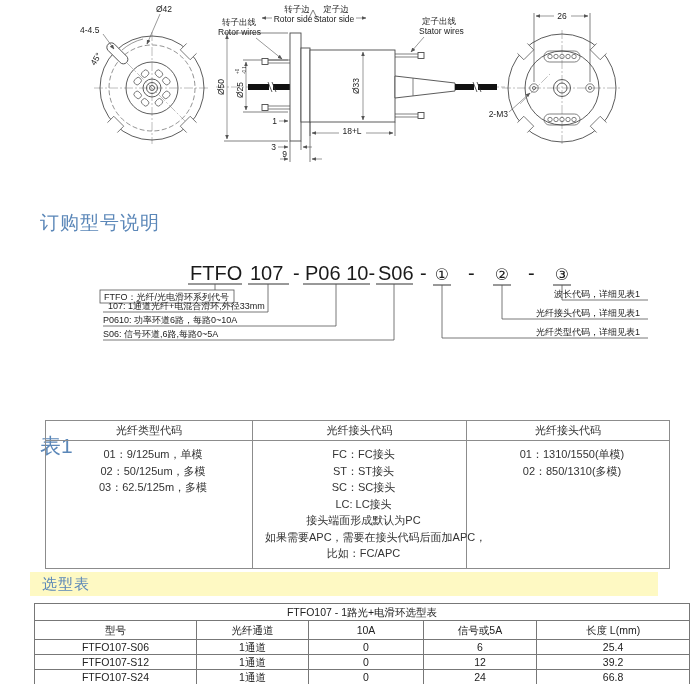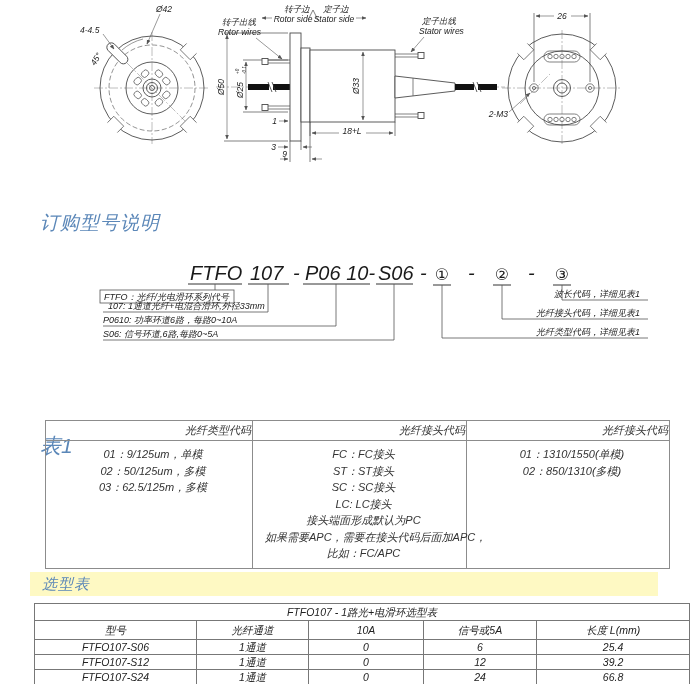--- a/index.html
+++ b/index.html
@@ -1,17 +1,17 @@
 <!DOCTYPE html>
 <html><head>
 <meta charset="utf-8">
 <style>
   html,body{margin:0;padding:0;background:#fff;}
   .page{position:relative;width:692px;height:684px;background:#fff;overflow:hidden;
-        font-family:"Liberation Sans","DejaVu Sans",sans-serif;color:#333;font-style:italic;}
+        font-family:"Liberation Sans","DejaVu Sans",sans-serif;color:#333;}
   .abs{position:absolute;}
   .sec-title{font-size:19px;color:#5b87b8;letter-spacing:1px;}
   .sec-title2{font-size:21px;color:#5b87b8;margin-top:40px;}
   .bar{background:#fef9c3;height:24px;line-height:24px;padding-left:12px;
        font-size:15px;color:#5b87b8;letter-spacing:1px;}
   
   .ln{fill:none;stroke:#4a4a4a;stroke-width:0.9;}
   .lnf{fill:#fff;stroke:#4a4a4a;stroke-width:0.9;}
   .thin{fill:none;stroke:#4a4a4a;stroke-width:0.7;}
   .dash{fill:none;stroke:#4a4a4a;stroke-width:0.6;stroke-dasharray:5 2.5;}
@@ -25,21 +25,21 @@
   text.model{font-family:"Liberation Sans","DejaVu Sans",sans-serif;font-size:20px;fill:#1a1a1a;}
   text.circ{font-family:"DejaVu Sans",sans-serif;font-size:16px;fill:#1a1a1a;}
   text.note{font-family:"Liberation Sans","DejaVu Sans",sans-serif;font-size:9px;fill:#222;}
   .seg{stroke:#333;stroke-width:1;}
   .tick{stroke:#555;stroke-width:0.8;fill:none;}
   .nbox{fill:none;stroke:#555;stroke-width:0.8;}
   
   table{border-collapse:collapse;table-layout:fixed;}
   .t1{width:624px;font-size:11px;color:#333;}
   .t1 th,.t1 td{border:1px solid #8c8c8c;}
-  .t1 th{font-weight:normal;height:17px;text-align:right;}
+  .t1 th{font-weight:normal;height:17px;text-align:center;}
   .t1 td{vertical-align:top;padding:5px 4px 6px 12px;text-align:center;}
   .t1 .line{height:16.5px;line-height:16.5px;white-space:nowrap;}
   .t2{width:655px;font-size:10.5px;color:#222;}
   .t2 td{border:1px solid #777;text-align:center;height:12px;line-height:12px;
          overflow:hidden;white-space:nowrap;}
   .t2 .trow td{height:14px;line-height:14px;}
   .t2 .hrow td{height:16px;line-height:16px;}
 </style>
 </head>
 <body>

